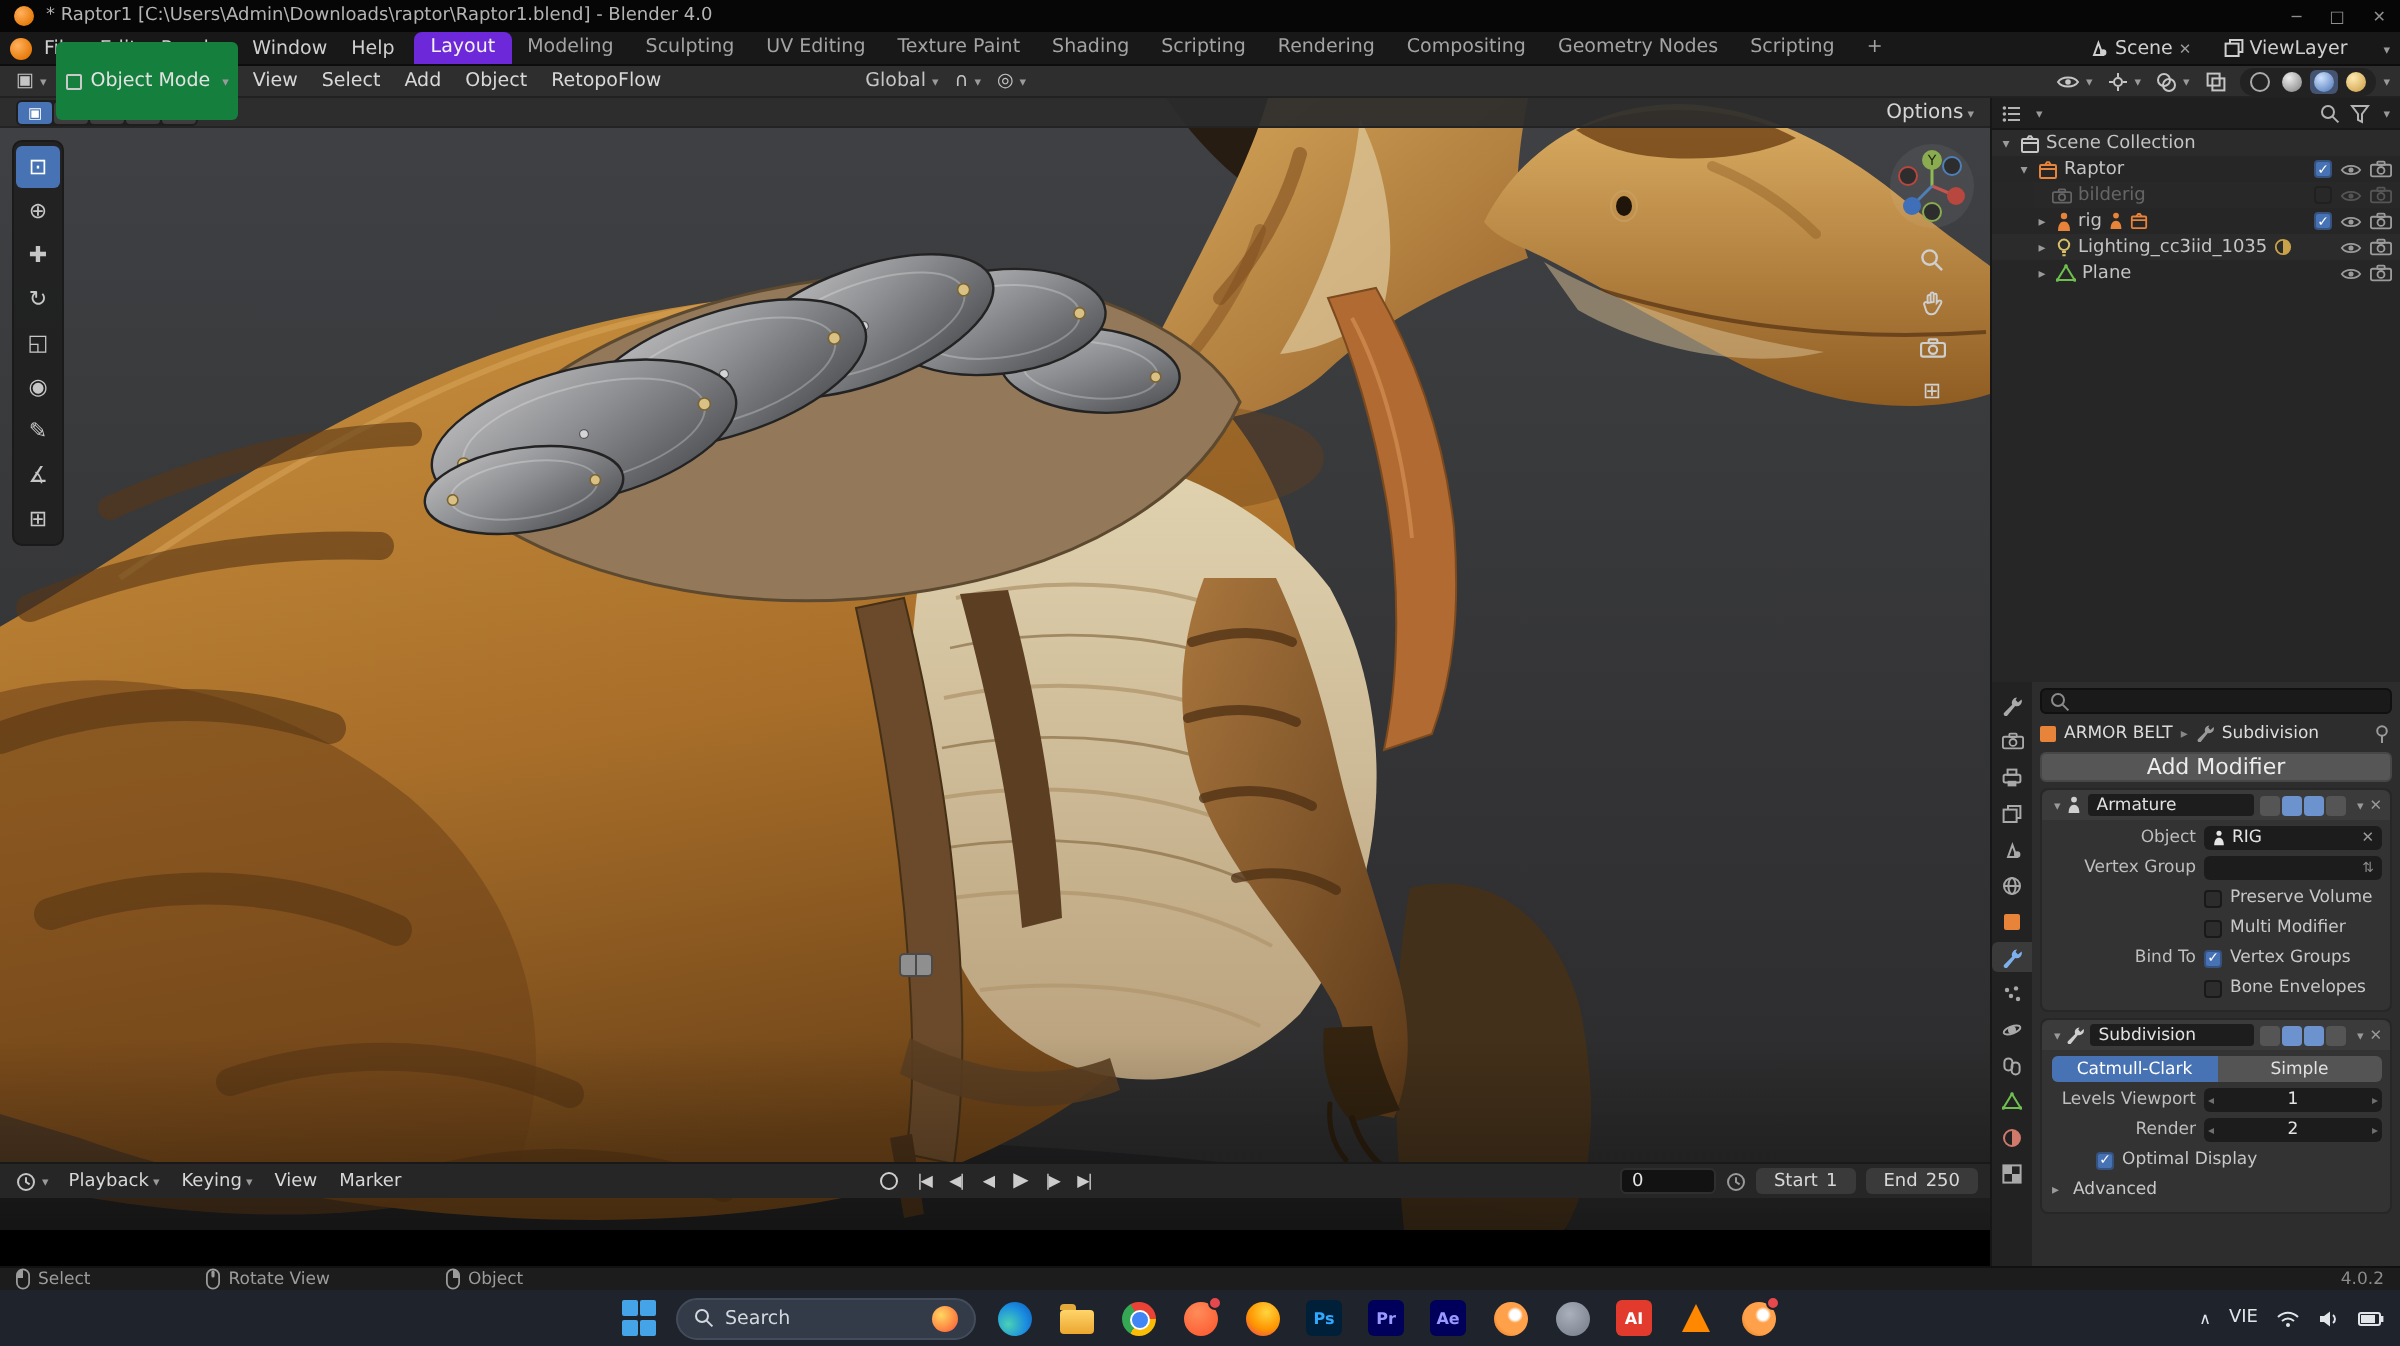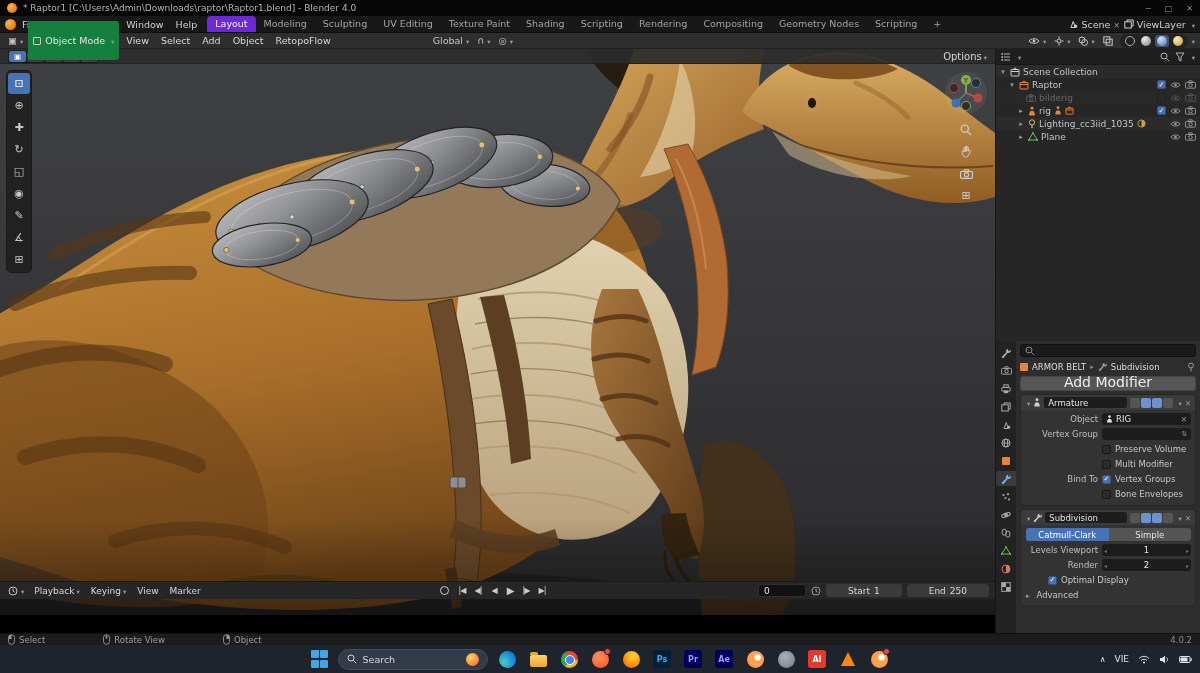--- a/index.html
+++ b/index.html
@@ -16,21 +16,21 @@
   #titlebar{left:0;top:0;width:1200px;height:16px;background:#060606;display:flex;align-items:center;gap:6px;padding:0 7px;font-size:9px;color:#b4b4b4}
   .blogo{width:10px;height:10px;border-radius:50%;background:radial-gradient(circle at 35% 35%,#ffb15e,#e87d0d 70%)}
   #titlebar .wc{margin-left:auto;display:flex;gap:14px;color:#8f8f8f;font-size:8px}
 
   
   #menubar{left:0;top:16px;width:1200px;height:17px;background:#181818;border-bottom:1px solid #0d0d0d;display:flex;align-items:center;padding:0 5px;font-size:9.5px}
   .mi{padding:1px 6px;border-radius:2px;color:#cfcfcf}
   #wstabs{display:flex;align-items:flex-end;height:100%;margin-left:4px}
   .tab{padding:2px 8px 3px;color:#a3a3a3;border-radius:4px 4px 0 0;white-space:nowrap}
   .tab.active{background:#6d28d9;color:#f2f2f2}
-  .mb-right{margin-left:auto;display:flex;align-items:center;gap:4px;color:#cfcfcf}
+  .mb-right{margin-left:auto;display:flex;align-items:center;gap:16px;color:#cfcfcf}
   .mb-right .grp{display:flex;align-items:center;gap:3px}
 
   
   #toolheader{left:0;top:33px;width:1200px;height:16px;background:#2e2e2e;border-bottom:1px solid #212121;display:flex;align-items:center;gap:2px;padding:0 5px;font-size:9.5px;z-index:5}
   .hm{padding:1px 5px;border-radius:2px;color:#d8d8d8;white-space:nowrap}
   .mode-pill{background:#15803d;border-radius:3px;padding:14px 5px;display:flex;align-items:center;gap:4px;color:#e2e2e2}
   .mode-ic{width:8px;height:8px;border:1px solid #c9c9c9;border-radius:1px}
   .hicon{display:flex;align-items:center;gap:1px;padding:0 3px;color:#c5c5c5}
   .shadegrp{display:flex;gap:2px;background:#222;border-radius:8px;padding:1px 3px;margin-left:2px}
   .sphw{padding:1px 2px;border-radius:3px;display:flex;align-items:center}
@@ -55,21 +55,21 @@
   .gz{width:16px;height:15px;display:flex;align-items:center;justify-content:center;font-size:11px}
 
   
   #timeline{left:0;top:581px;width:995px;height:18px;background:#262626;border-top:1px solid #191919;display:flex;align-items:center;gap:3px;padding:0 5px;font-size:9px;z-index:5}
   #timeline .hm{padding:1px 4px}
   #transport{position:absolute;left:440px;top:0;height:100%;display:flex;align-items:center;gap:4px;font-size:8px;color:#cccccc}
   .tpb{min-width:12px;text-align:center;letter-spacing:-1px}
   .reccirc{width:9px;height:9px;border-radius:50%;border:1.5px solid #cfcfcf;margin-right:3px}
   #tl-fields{position:absolute;right:6px;top:2px;display:flex;gap:5px;align-items:center}
   .fframe{width:48px;background:#121212;border:1px solid #2f2f2f;border-radius:3px;height:13px;display:flex;align-items:center;padding:0 5px;color:#e4e4e4}
-  .fpill{background:#3a3a3a;border-radius:3px;height:13px;display:flex;align-items:center;gap:4px;padding:0 22px;color:#d8d8d8}
+  .fpill{background:#3a3a3a;border-radius:3px;height:13px;display:flex;align-items:center;gap:4px;padding:0 9px;color:#d8d8d8}
 
   
   #outliner{left:995px;top:49px;width:205px;height:292px;background:#262626;border-left:1px solid #161616}
   .ol-head{height:16px;background:#1f1f1f;border-bottom:1px solid #171717;display:flex;align-items:center;gap:5px;padding:0 5px;color:#b3b3b3}
   .ol-row{height:13px;display:flex;align-items:center;gap:3px;padding-right:4px;font-size:9px;color:#c4c4c4;white-space:nowrap}
   .ol-row:nth-child(even){background:rgba(255,255,255,.025)}
   .ol-tg{margin-left:auto;display:flex;gap:4px;align-items:center;color:#9b9b9b}
   .disc{font-size:7px;color:#9a9a9a;width:8px;text-align:center}
   .chk{width:9px;height:9px;border-radius:2px;background:#2c2c2c;border:1px solid #191919;display:inline-flex;align-items:center;justify-content:center;color:#fff;flex:none}
   .chk.on{background:#4772b3;border-color:#36527f}
@@ -78,21 +78,21 @@
 
   #props{left:995px;top:341px;width:205px;height:292px;background:#2d2d2d;border-left:1px solid #161616;display:flex}
   #ptabs{width:20px;background:#222;padding:4px 0 0;display:flex;flex-direction:column;gap:3px}
   .pt{height:15px;display:flex;align-items:center;justify-content:center;color:#a9a9a9}
   .pt.active{background:#3a3a3a;border-radius:3px 0 0 3px;color:#7fb0ee}
   .sq{width:8px;height:8px;border-radius:1px;background:#e8833a;display:inline-block}
   #pbody{flex:1;padding:3px 4px;display:flex;flex-direction:column;gap:3px;font-size:8.5px;color:#c8c8c8;overflow:hidden}
   .psearch{height:13px;background:#1a1a1a;border:1px solid #101010;border-radius:3px;display:flex;align-items:center;gap:4px;padding:0 4px;color:#8a8a8a}
   .crumb{display:flex;align-items:center;gap:4px;height:13px;color:#dcdcdc}
   .crumb .sep{color:#888;font-size:7px}
-  .addmod{height:15px;background:#565656;border:1px solid #474747;border-radius:3px;color:#ececec;display:flex;align-items:flex-end;justify-content:center;font-size:14px}
+  .addmod{height:15px;background:#565656;border:1px solid #474747;border-radius:3px;color:#ececec;display:flex;align-items:flex-start;justify-content:center;font-size:11px}
   .mod{background:#333;border:1px solid #272727;border-radius:4px}
   .mhead{height:15px;display:flex;align-items:center;gap:3px;padding:0 4px;background:#3b3b3b;border-radius:4px 4px 0 0;color:#cfcfcf}
   .mname{flex:1;background:#1d1d1d;border-radius:2px;height:11px;display:flex;align-items:center;padding:0 4px;color:#e3e3e3;gap:3px;min-width:0}
   .mtg{display:flex;gap:1px}
   .mtg span{width:10px;height:10px;background:#555;border-radius: 2px}
   .mtg span.b{background:#6d93cf}
   .mbody{padding:3px 4px 5px 5px;display:flex;flex-direction:column;gap:3px}
   .frow{display:flex;align-items:center;gap:4px;min-height:12px}
   .flbl{flex:0 0 72px;text-align:right;color:#bfbfbf;white-space:nowrap;overflow:hidden}
   .fval{flex:1;background:#1c1c1c;border-radius:3px;height:12px;display:flex;align-items:center;padding:0 4px;gap:3px;color:#e4e4e4;min-width:0}

